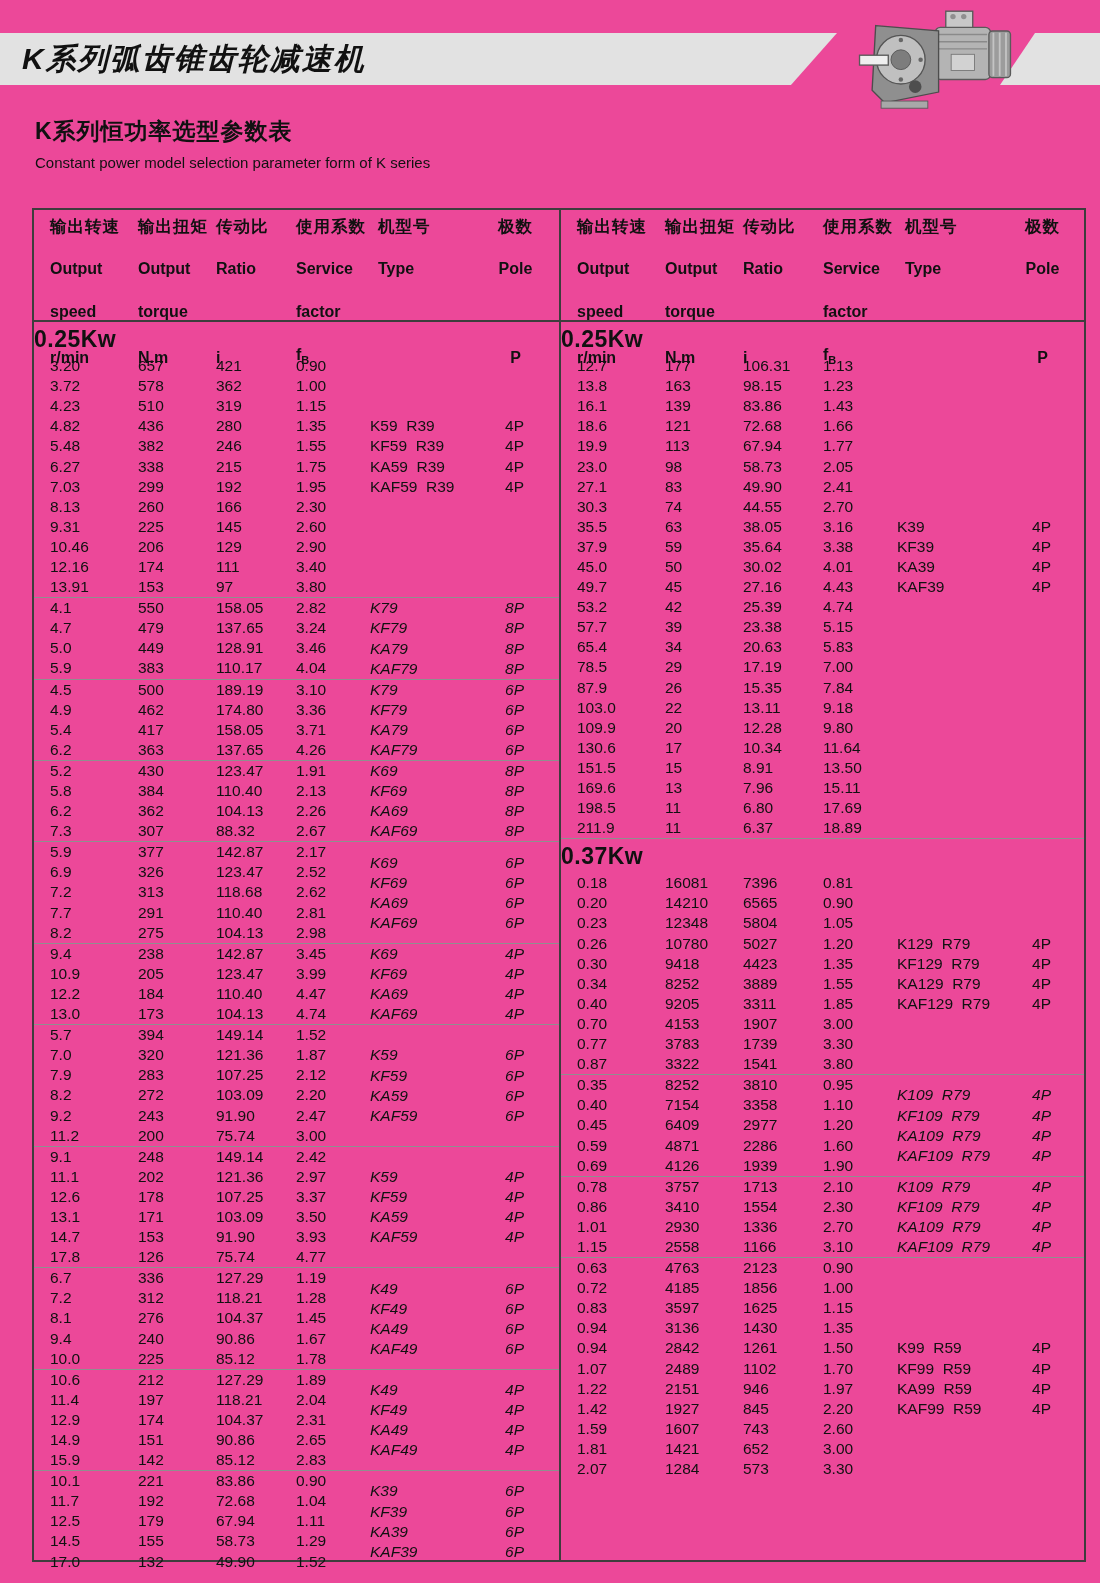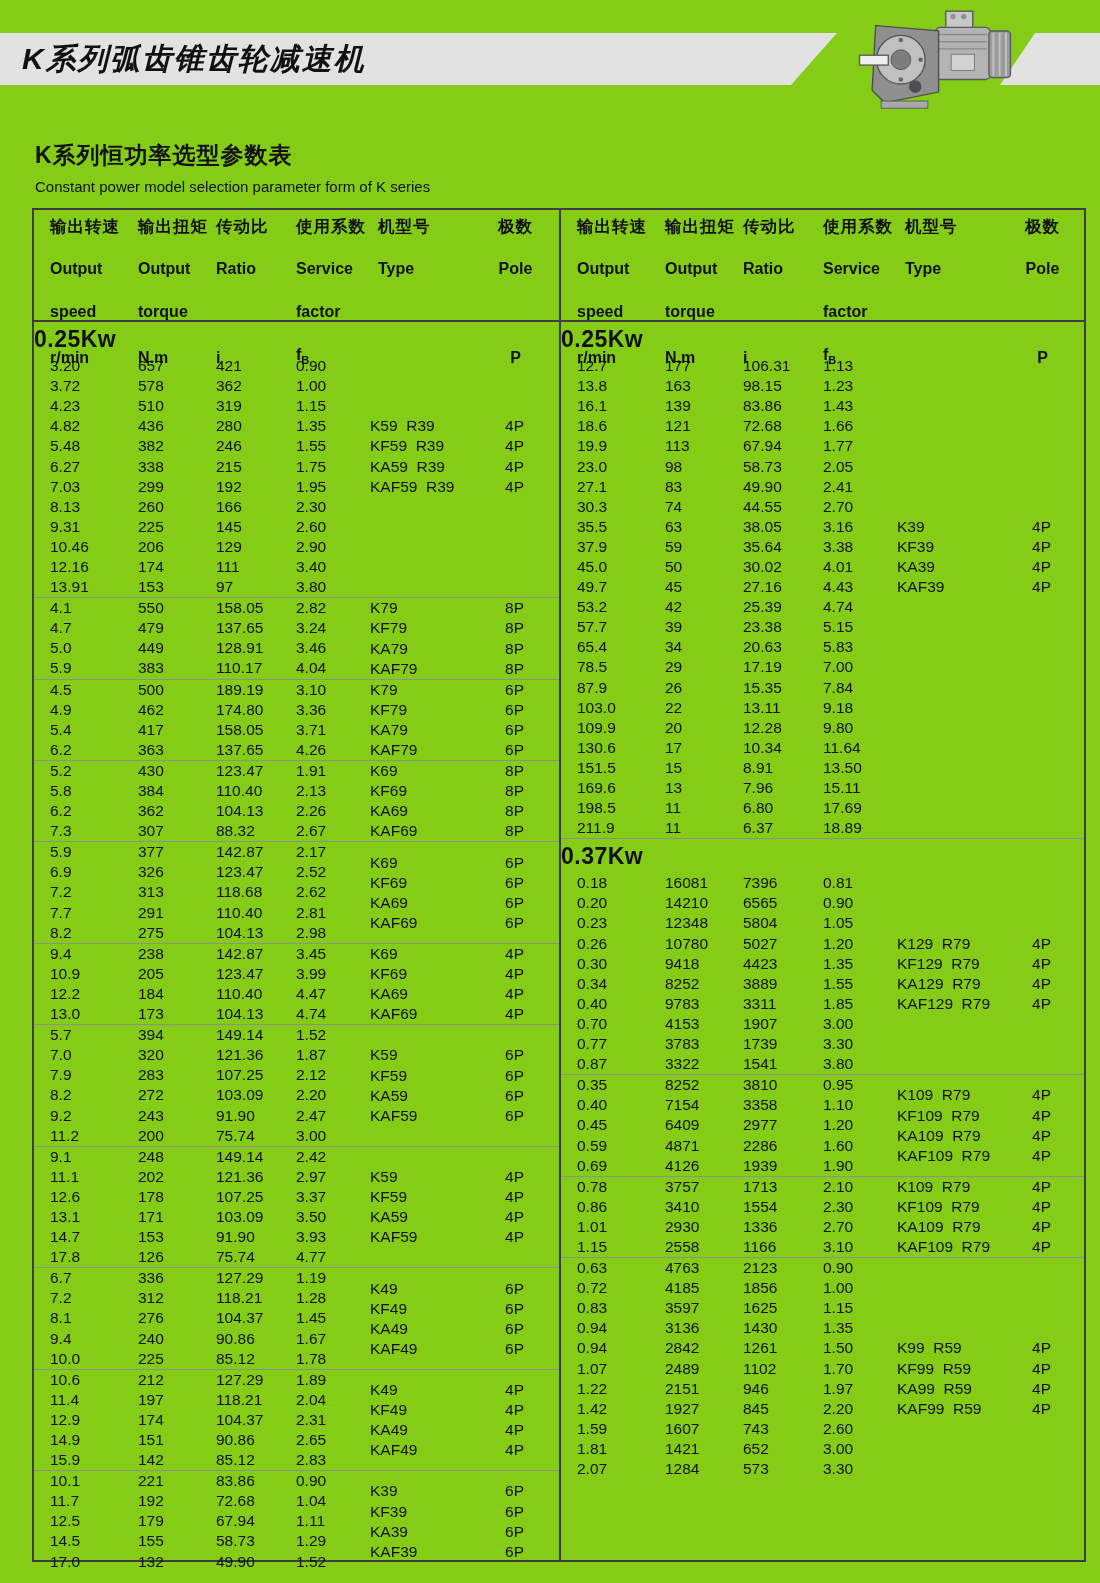--- a/index.html
+++ b/index.html
@@ -1,36 +1,36 @@
 <!DOCTYPE html>
 <html><head>
 <meta charset="utf-8">
 <style>
   html,body{margin:0;padding:0;background:#ffffff;}
   .page{
-    position:relative;width:1100px;height:1583px;background:#84cc16;overflow:hidden;
+    position:relative;width:1100px;height:1583px;background:#ec4899;overflow:hidden;
     font-family:"Liberation Sans",sans-serif;color:#111;
   }
   
   .banner{position:absolute;left:0;top:0;width:1100px;height:130px;}
   .band-main{
     position:absolute;left:0;top:33px;height:52px;width:837px;background:#e2e2e2;
     clip-path:polygon(0 0,100% 0,94.5% 100%,0 100%);
   }
   .band-right{
     position:absolute;top:33px;left:1000px;width:100px;height:52px;background:#e2e2e2;
     clip-path:polygon(35% 0,100% 0,100% 100%,0 100%);
   }
   .banner-title{
     position:absolute;left:22px;top:33px;height:52px;line-height:52px;
     font-size:30px;font-weight:bold;font-style:italic;letter-spacing:2px;white-space:nowrap;
   }
   .product{position:absolute;left:845px;top:4px;width:180px;height:115px;}
   
-  .heading{position:absolute;left:35px;top:116px;margin-top:24px;}
+  .heading{position:absolute;left:35px;top:116px;}
   .heading-zh{font-size:23px;font-weight:bold;letter-spacing:1px;}
   .heading-en{font-size:15px;margin-top:7px;}
   
   .ptable{
     position:absolute;left:32px;top:208px;width:1054px;height:1354px;
     border:2px solid #3d3d3d;display:flex;box-sizing:border-box;
   }
   .tcol{width:50%;display:flex;flex-direction:column;box-sizing:border-box;}
   .tcol.right{border-left:2px solid #3d3d3d;}
   .thead{
@@ -48,21 +48,21 @@
     height:34px;display:flex;align-items:center;
     font-size:23px;font-weight:bold;flex:0 0 auto;letter-spacing:0.5px;
   }
   .block{position:relative;flex:0 0 auto;}
   .sep{border-top:1px solid #8f8f8f;}
   .drow{
     height:20.1px;display:grid;grid-template-columns:88px 78px 80px 82px;
     padding-left:16px;align-items:center;font-size:15.5px;
   }
   .types{position:absolute;left:336px;width:154px;}
-  .types.centered{top:50%;transform:translateY(-50%);}
+  .types.centered{top:50%;transform:translateY(-50%);font-style:italic;}
   .trow{height:20.1px;display:flex;justify-content:space-between;align-items:center;font-size:15.5px;}
   .model{white-space:pre;}
 </style>
 </head>
 <body>
 
 <div class="page">
 
   <div class="banner">
     <div class="band-main"></div>
@@ -964,21 +964,21 @@
               <div>1.35</div>
             </div>
             <div class="drow">
               <div>0.34</div>
               <div>8252</div>
               <div>3889</div>
               <div>1.55</div>
             </div>
             <div class="drow">
               <div>0.40</div>
-              <div>9783</div>
+              <div>9205</div>
               <div>3311</div>
               <div>1.85</div>
             </div>
             <div class="drow">
               <div>0.70</div>
               <div>4153</div>
               <div>1907</div>
               <div>3.00</div>
             </div>
             <div class="drow">

